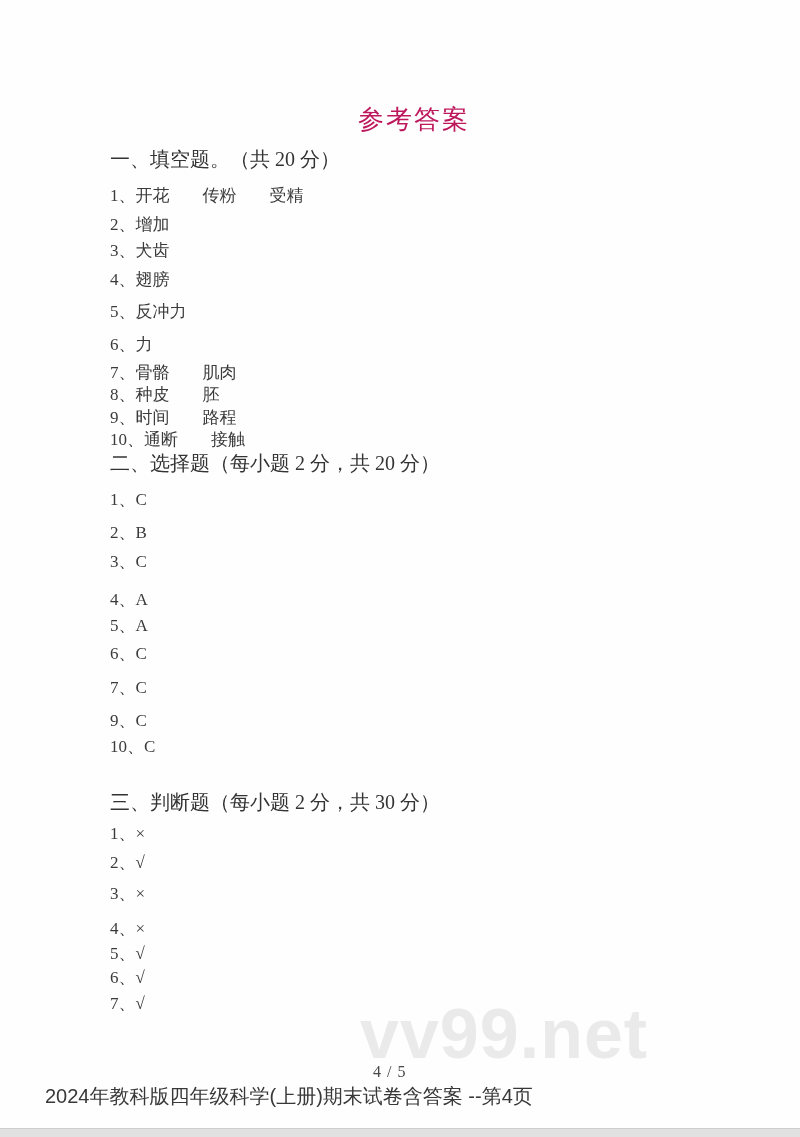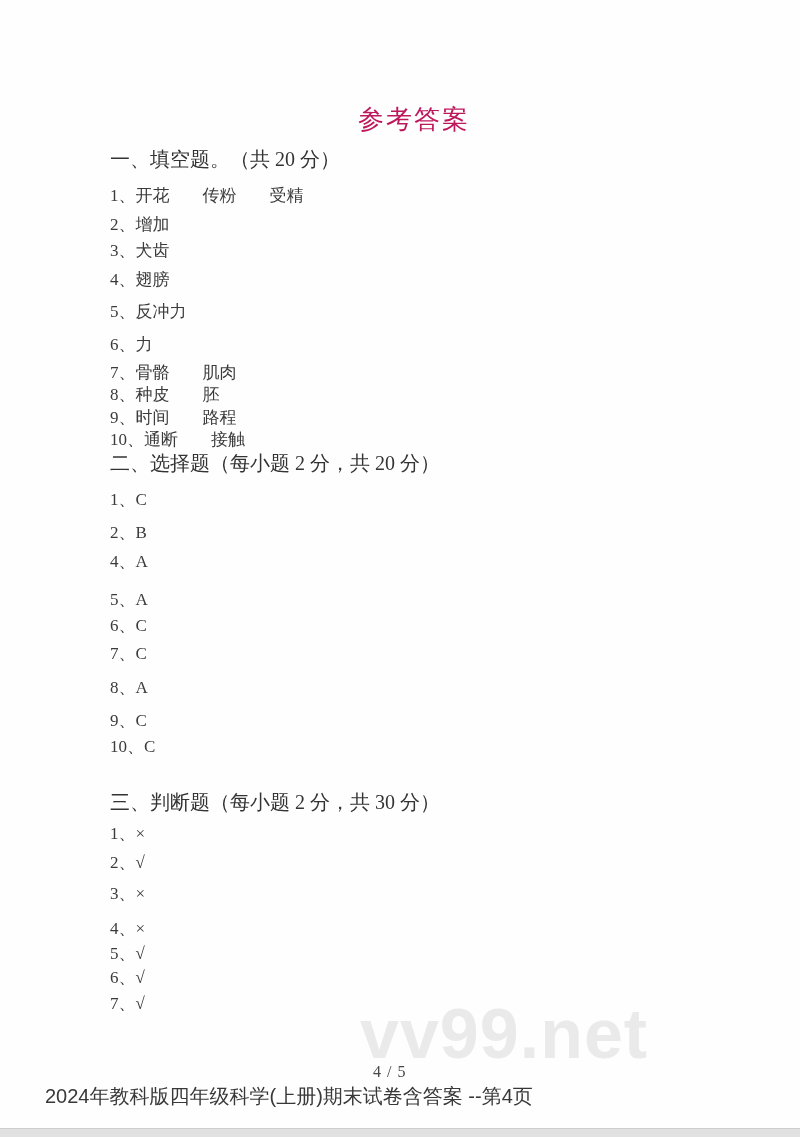--- a/index.html
+++ b/index.html
@@ -155,33 +155,33 @@
 
   <div class="section" id="s2">
     <h2>二、选择题（每小题 2 分，共 20 分）</h2>
     <div class="row">
       <span class="num">1、</span><span class="part">C</span>
     </div>
     <div class="row">
       <span class="num">2、</span><span class="part">B</span>
     </div>
     <div class="row">
+      <span class="num">3、</span><span class="part">C</span>
+    </div>
+    <div class="row">
       <span class="num">4、</span><span class="part">A</span>
     </div>
     <div class="row">
       <span class="num">5、</span><span class="part">A</span>
     </div>
     <div class="row">
       <span class="num">6、</span><span class="part">C</span>
     </div>
     <div class="row">
       <span class="num">7、</span><span class="part">C</span>
-    </div>
-    <div class="row">
-      <span class="num">8、</span><span class="part">A</span>
     </div>
     <div class="row">
       <span class="num">9、</span><span class="part">C</span>
     </div>
     <div class="row">
       <span class="num">10、</span><span class="part">C</span>
     </div>
   </div>
 
   <div class="section" id="s3">

